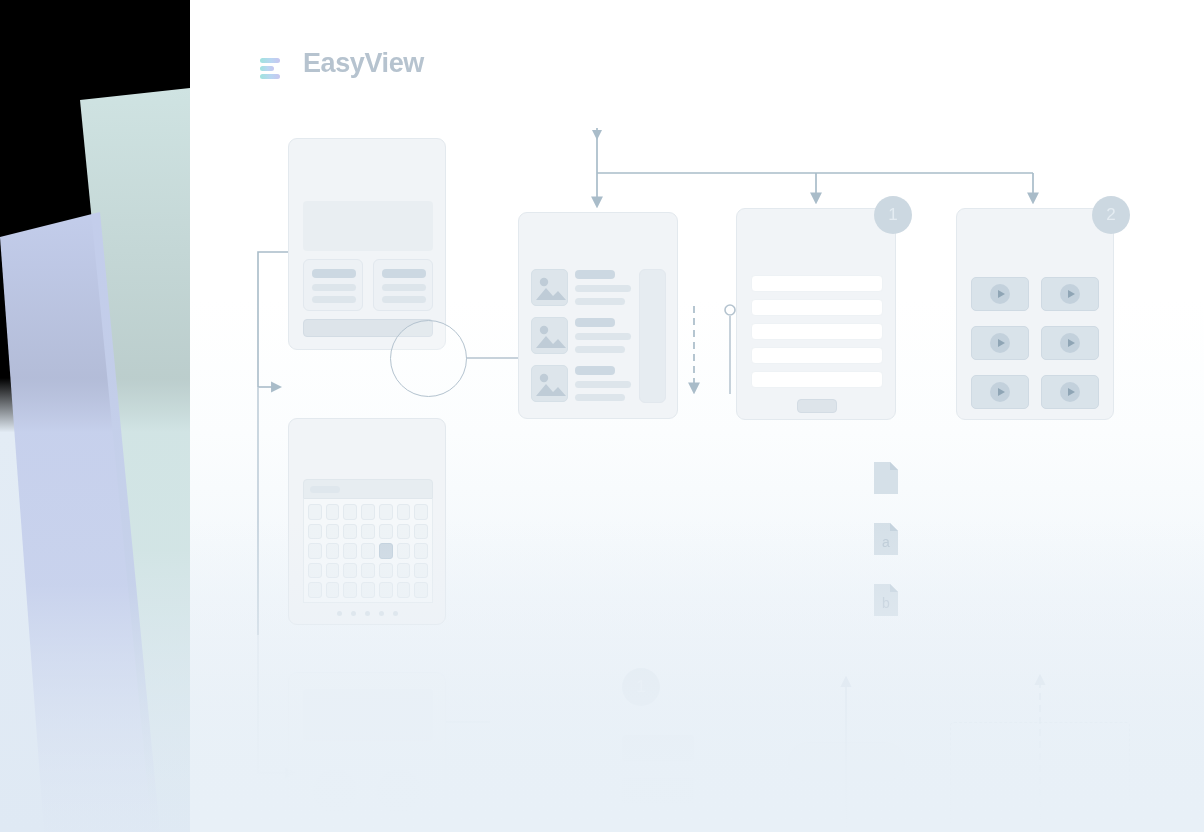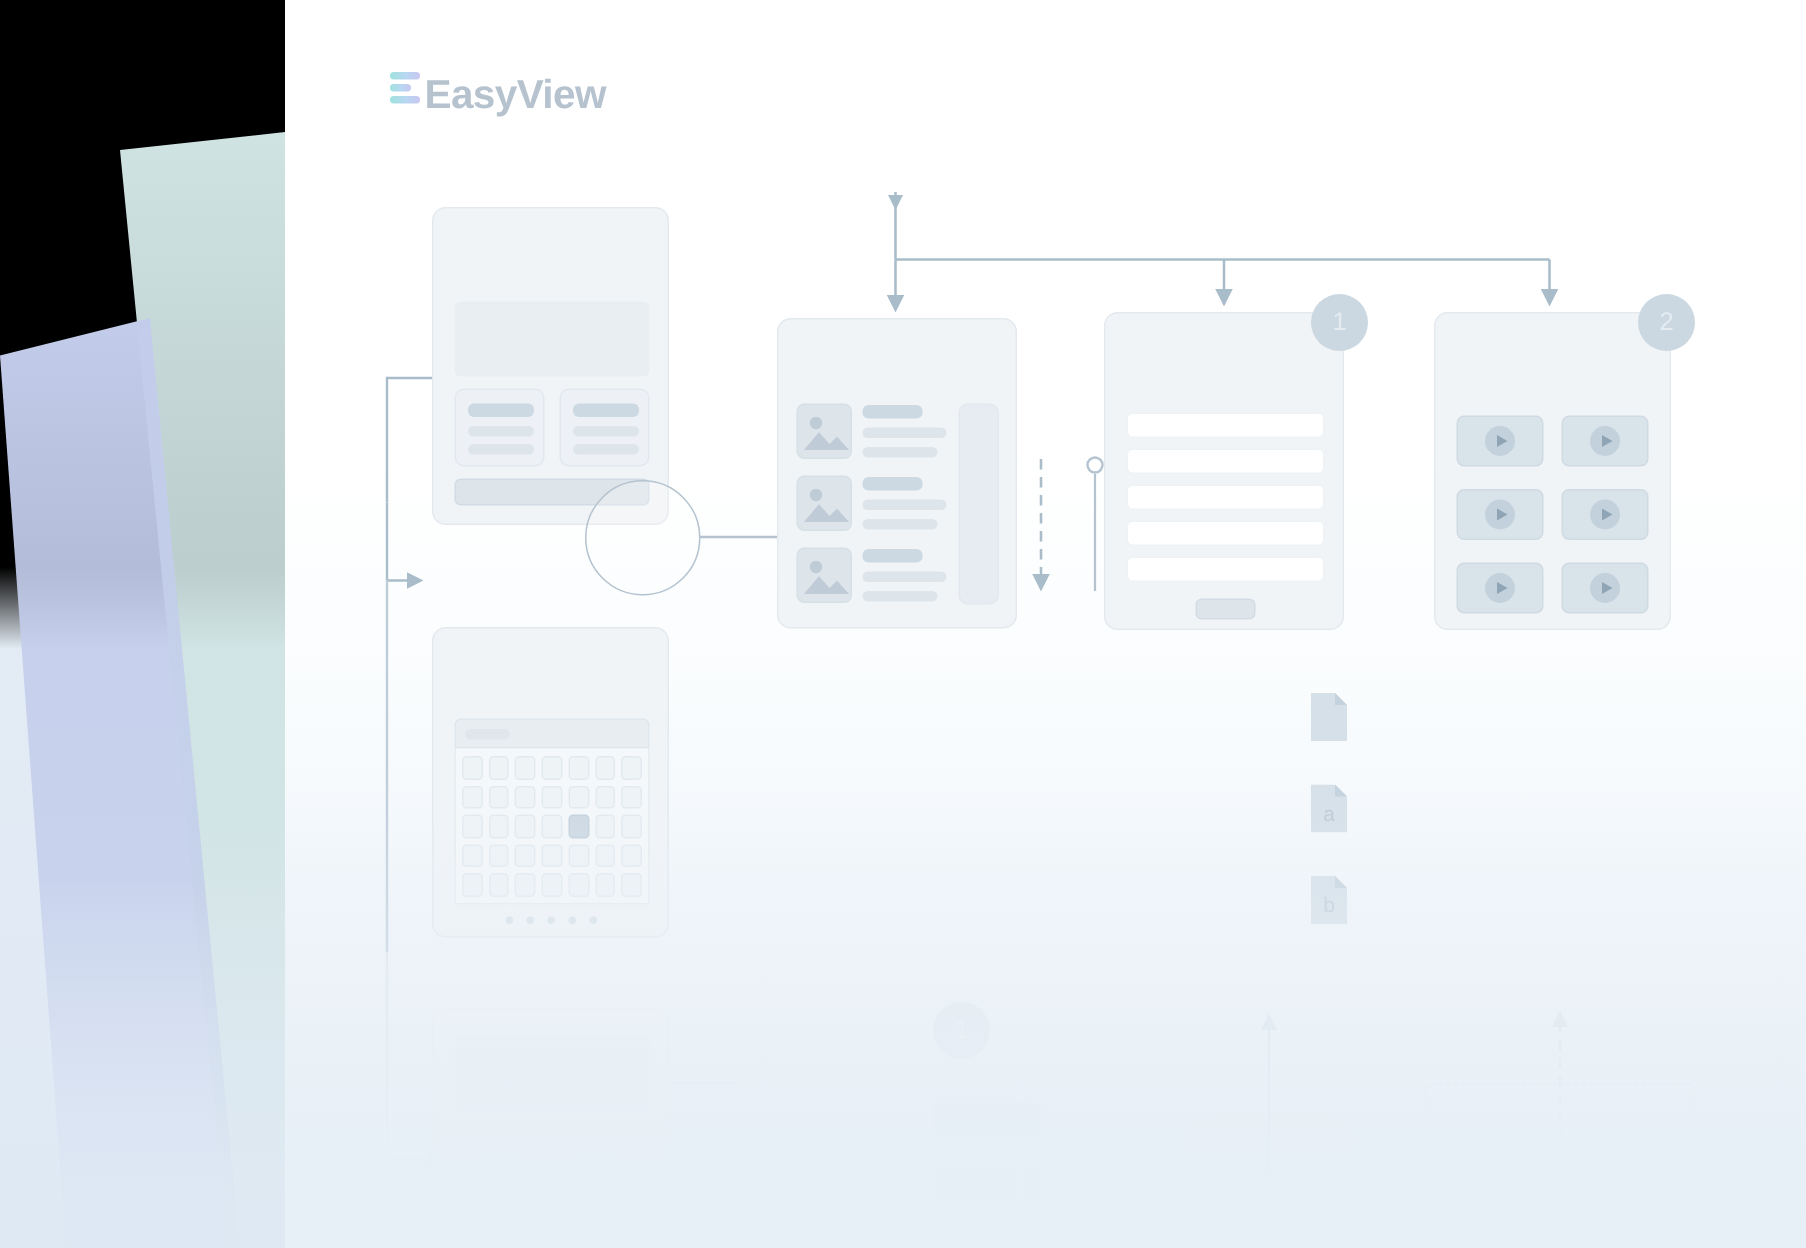--- a/index.html
+++ b/index.html
@@ -35,21 +35,21 @@
   #fog {
     position: absolute; left: 0; top: 520px; width: 1014px; height: 312px;
     background: linear-gradient(180deg, rgba(233,240,247,0) 0%, rgba(233,240,247,0.55) 42%, rgba(232,240,247,0.93) 78%, rgba(232,240,247,1) 100%);
     pointer-events: none;
     z-index: 40;
   }
 
   
   #logo {
     position: absolute; left: 70px; top: 48px;
-    display: flex; align-items: flex-start; gap: 3px;
+    display: flex; align-items: flex-end; gap: 23px;
     z-index: 30;
   }
   .logo-mark { display: flex; flex-direction: column; gap: 3px; width: 20px; }
   .logo-mark i {
     display: block; height: 5px; border-radius: 3px;
     background: linear-gradient(90deg, #9fe3dd 0%, #b9d6f2 55%, #c8c6ef 100%);
   }
   .logo-mark i:nth-child(1) { width: 20px; }
   .logo-mark i:nth-child(2) { width: 14px; }
   .logo-mark i:nth-child(3) { width: 20px; }

